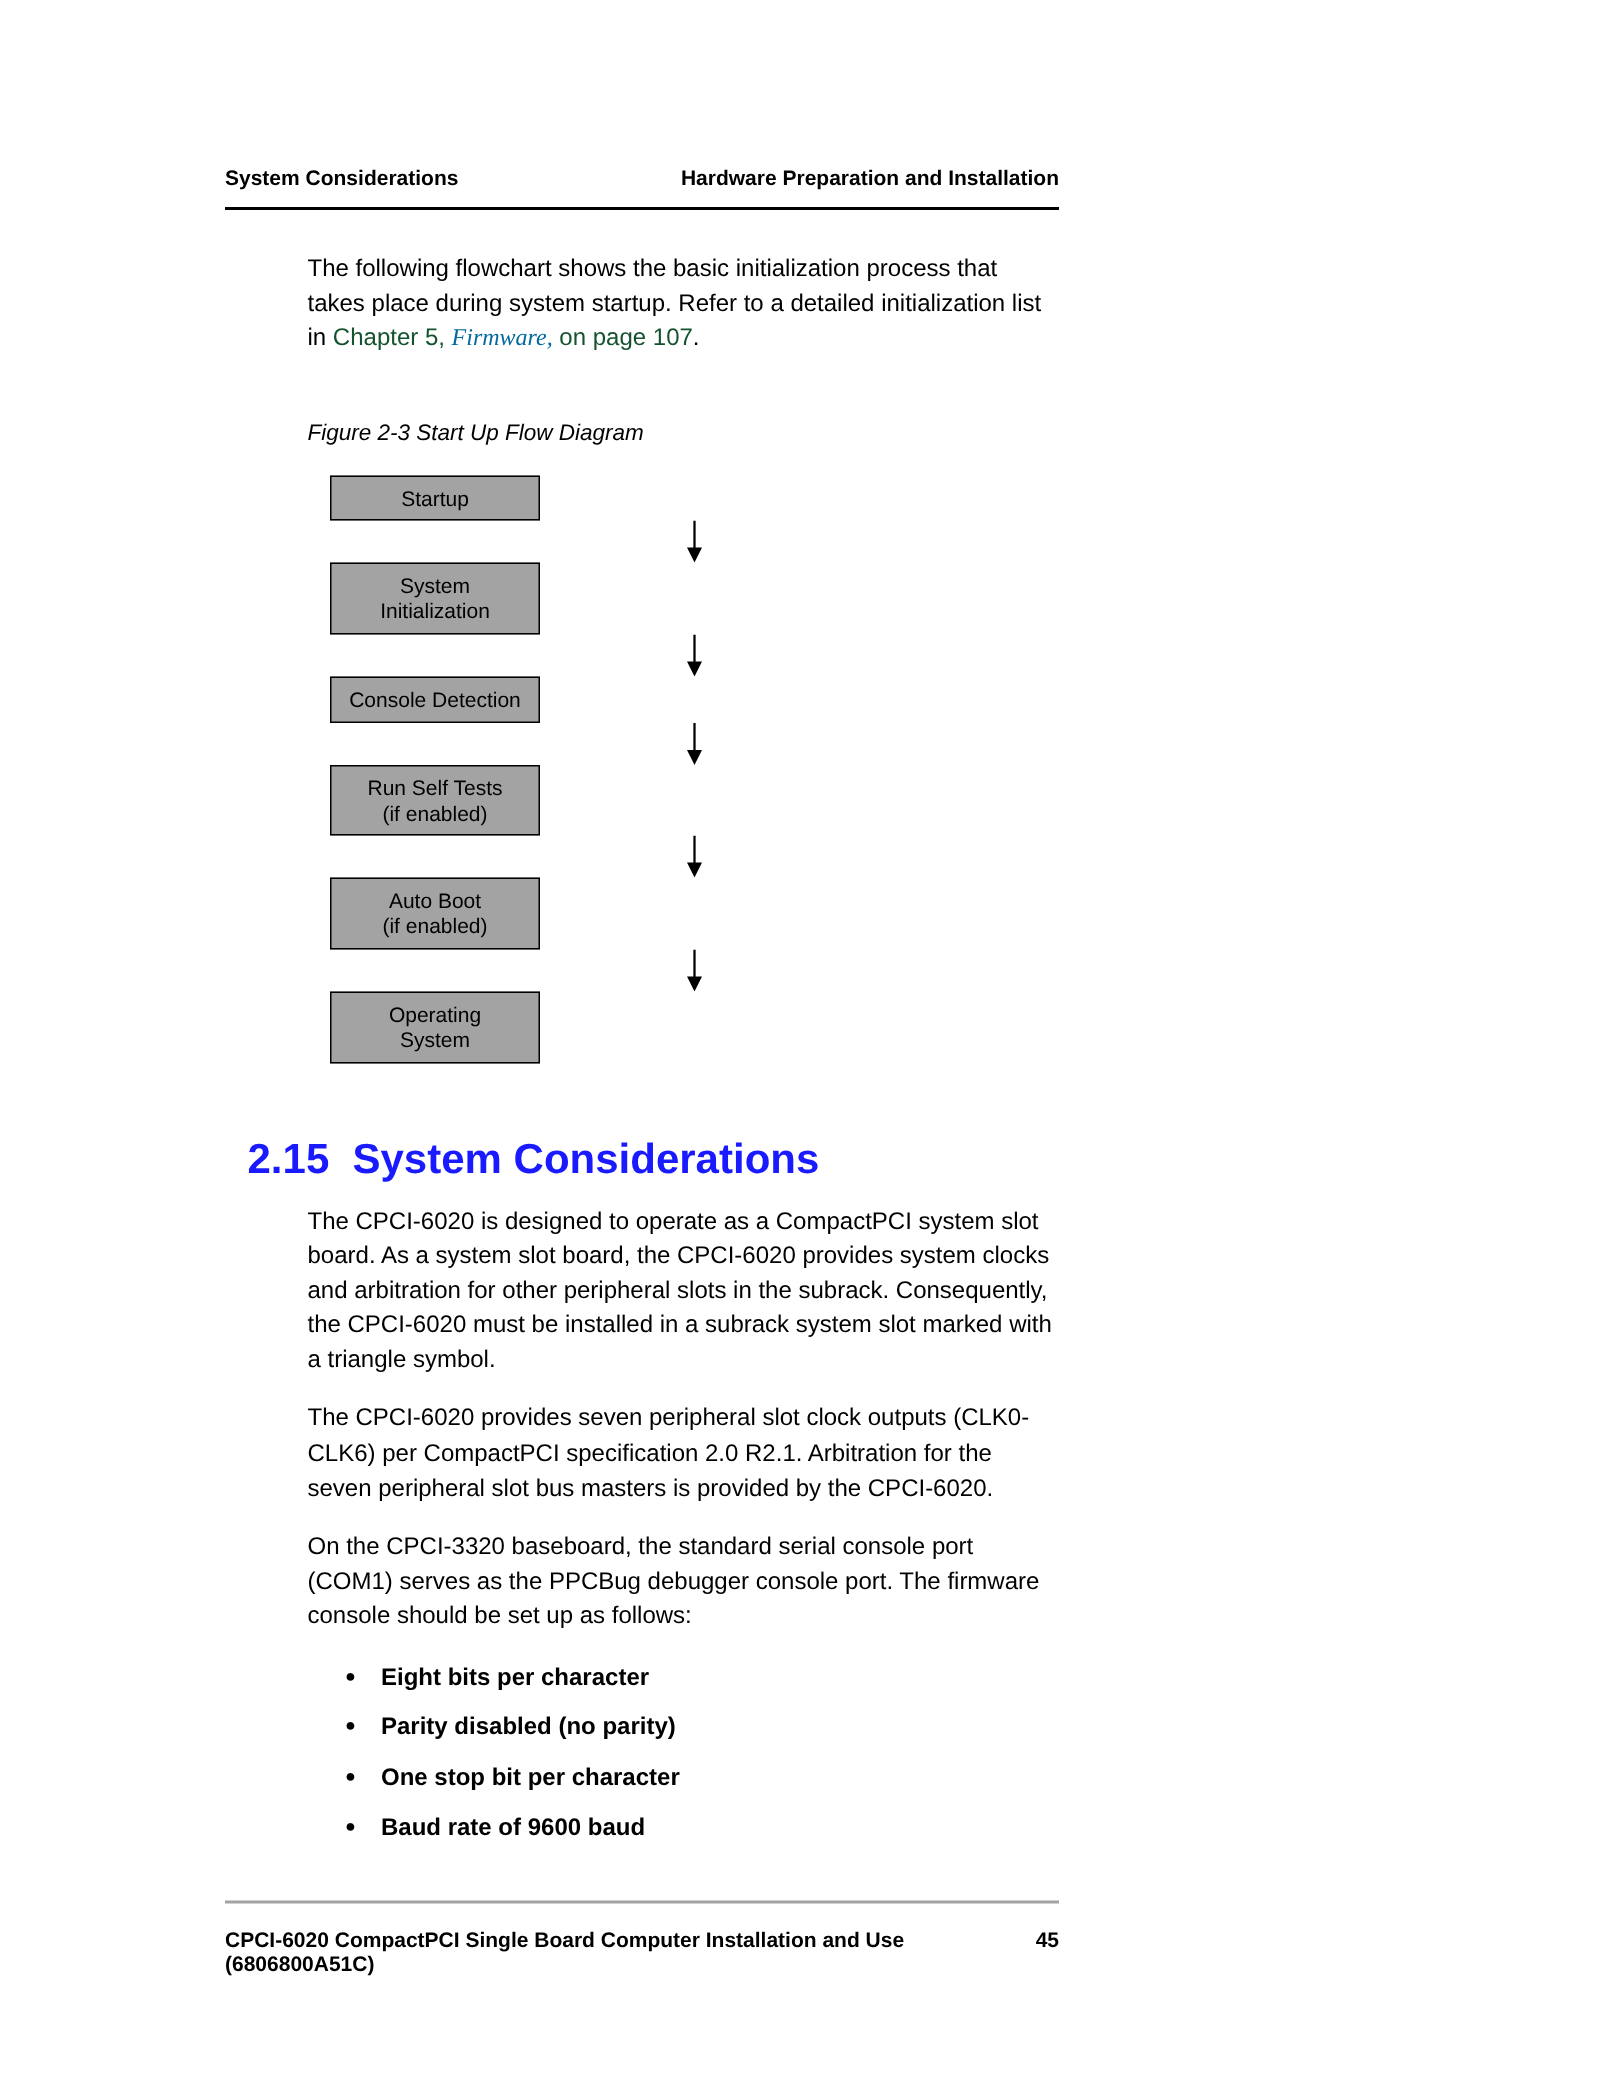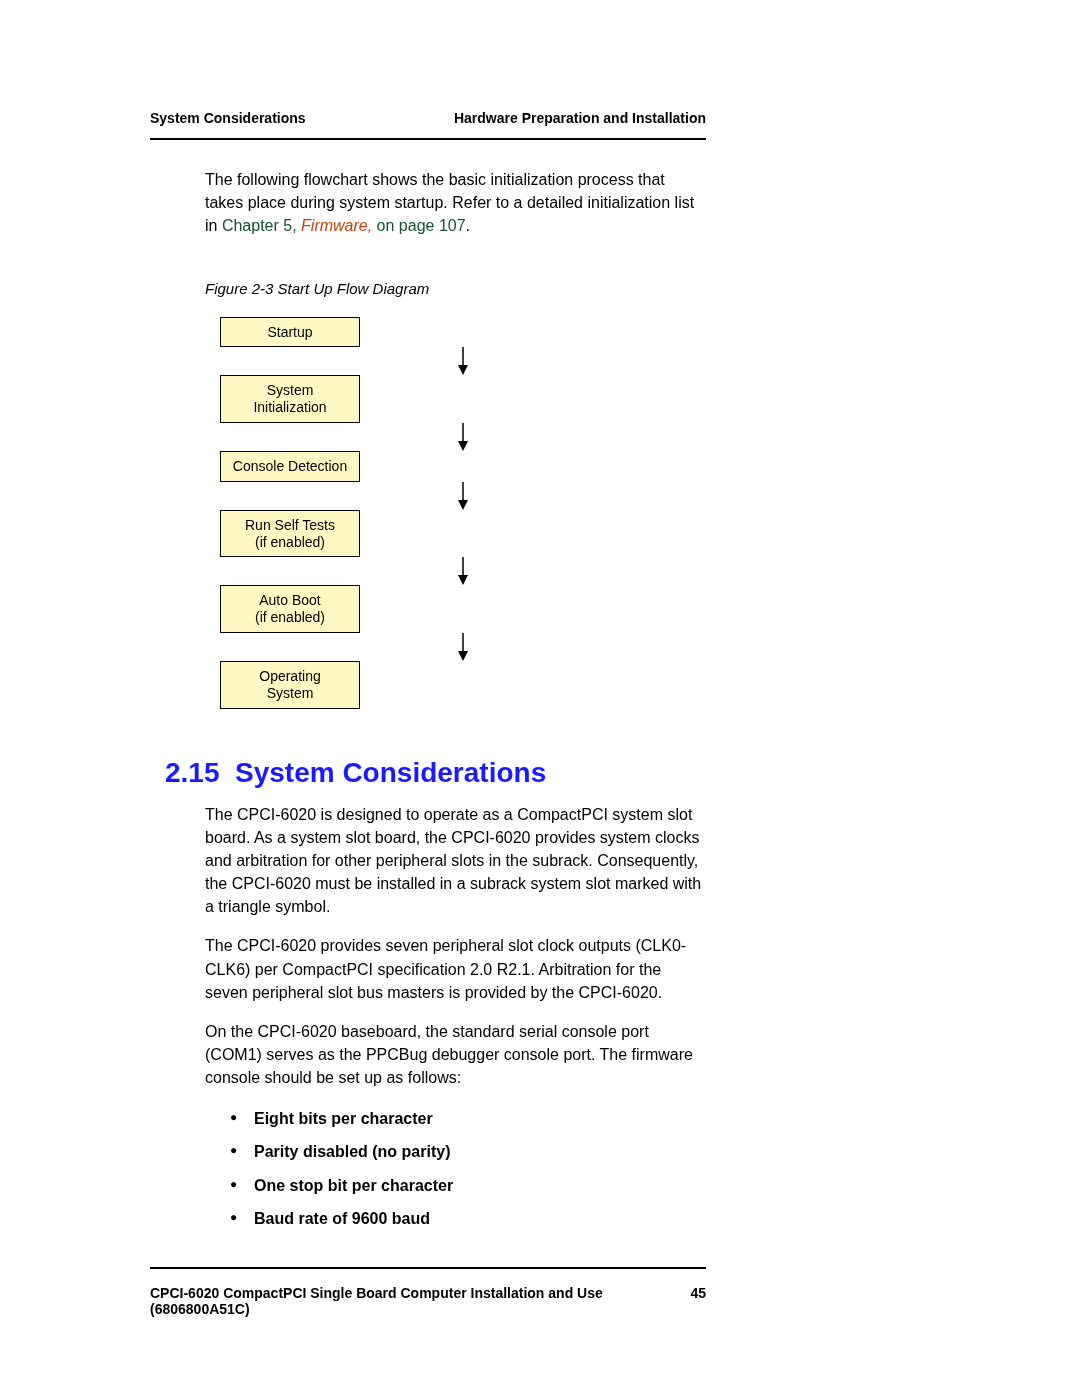--- a/index.html
+++ b/index.html
@@ -24,37 +24,37 @@
     padding-bottom: 12px;
     border-bottom: 2px solid #000;
     margin-bottom: 28px;
   }
   .intro {
     font-size: 16px;
     line-height: 1.45;
     margin-left: 55px;
   }
   .link { color: #14532d; }
-  .link-italic { color: #c2410c; font-style: italic; }
+  .link-italic { color: #0369a1; font-style: italic; font-family: Liberation Serif, serif; }
   .fig-caption {
     font-style: italic;
     font-size: 15px;
     margin: 42px 0 20px 55px;
   }
   .flowchart {
     margin-left: 70px;
   }
   .flow-box {
     border: 1px solid #000;
     width: 130px;
     padding: 6px 4px;
     text-align: center;
     font-size: 14px;
     line-height: 1.2;
-    background:#fef9c3;
+    background:#a3a3a3;
   }
   .arrow-cell {
     text-align:center;
     height: 28px;
   }
   .section-heading {
     color: #1a1aff;
     font-size: 28px;
     font-weight: bold;
     margin: 48px 0 14px 15px;
@@ -83,21 +83,21 @@
     position: absolute;
     left: 0;
     font-size: 12px;
     top: 2px;
   }
   .footer {
     position: absolute;
     bottom: 80px;
     left: 150px;
     right: 150px;
-    border-top: 2px solid #000000;
+    border-top: 2px solid #a3a3a3;
     padding-top: 16px;
     display: flex;
     justify-content: space-between;
     font-size: 14px;
     font-weight: bold;
   }
 </style>
 </head>
 <body>
 
@@ -151,21 +151,21 @@
     </div>
     <div class="flow-box">Operating<br>System</div>
   </div>
 
   <div class="section-heading">
     <span class="num">2.15</span><span>System Considerations</span>
   </div>
 
   <p class="body-text">The CPCI-6020 is designed to operate as a CompactPCI system slot board. As a system slot board, the CPCI-6020 provides system clocks and arbitration for other peripheral slots in the subrack. Consequently, the CPCI-6020 must be installed in a subrack system slot marked with a triangle symbol.</p>
   <p class="body-text">The CPCI-6020 provides seven peripheral slot clock outputs (CLK0-CLK6) per CompactPCI specification 2.0 R2.1. Arbitration for the seven peripheral slot bus masters is provided by the CPCI-6020.</p>
-  <p class="body-text">On the CPCI-6020 baseboard, the standard serial console port (COM1) serves as the PPCBug debugger console port. The firmware console should be set up as follows:</p>
+  <p class="body-text">On the CPCI-3320 baseboard, the standard serial console port (COM1) serves as the PPCBug debugger console port. The firmware console should be set up as follows:</p>
 
   <ul class="bullets">
     <li>Eight bits per character</li>
     <li>Parity disabled (no parity)</li>
     <li>One stop bit per character</li>
     <li>Baud rate of 9600 baud</li>
   </ul>
 
   <div class="footer">
     <span>CPCI-6020 CompactPCI Single Board Computer Installation and Use (6806800A51C)</span>

